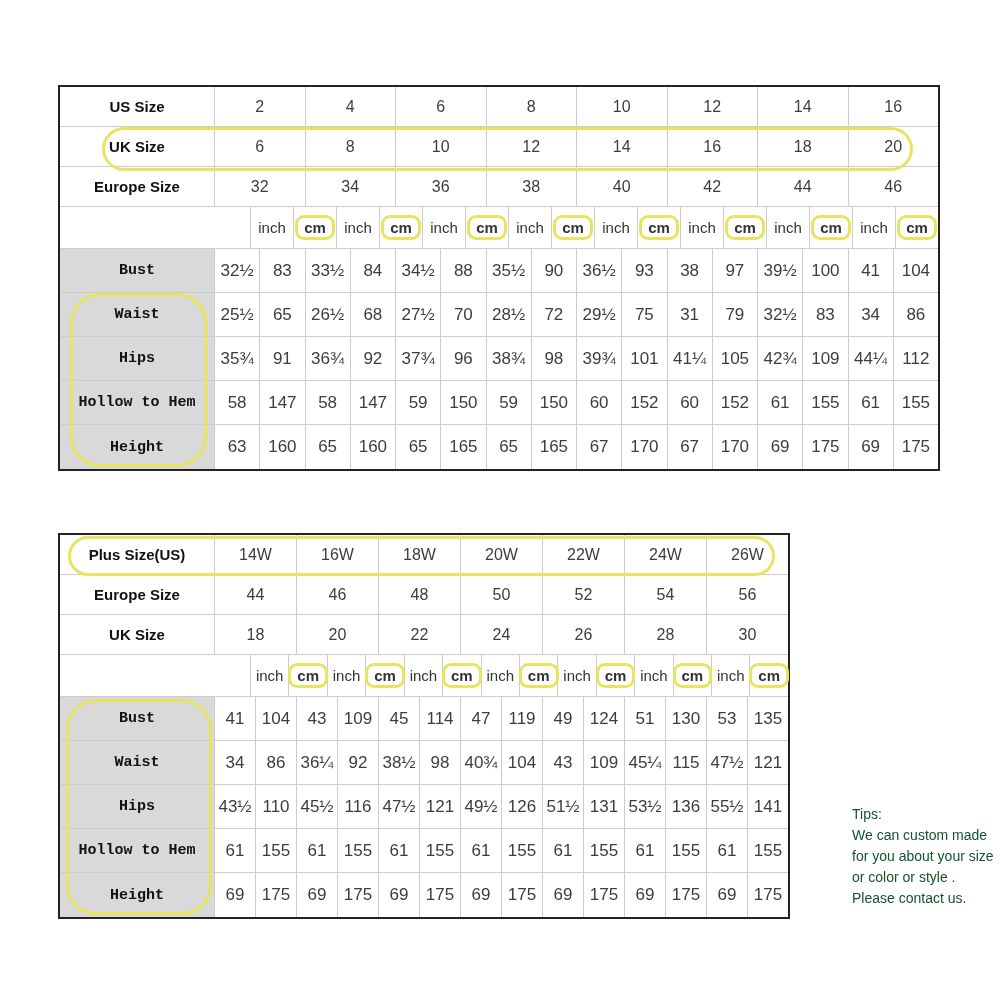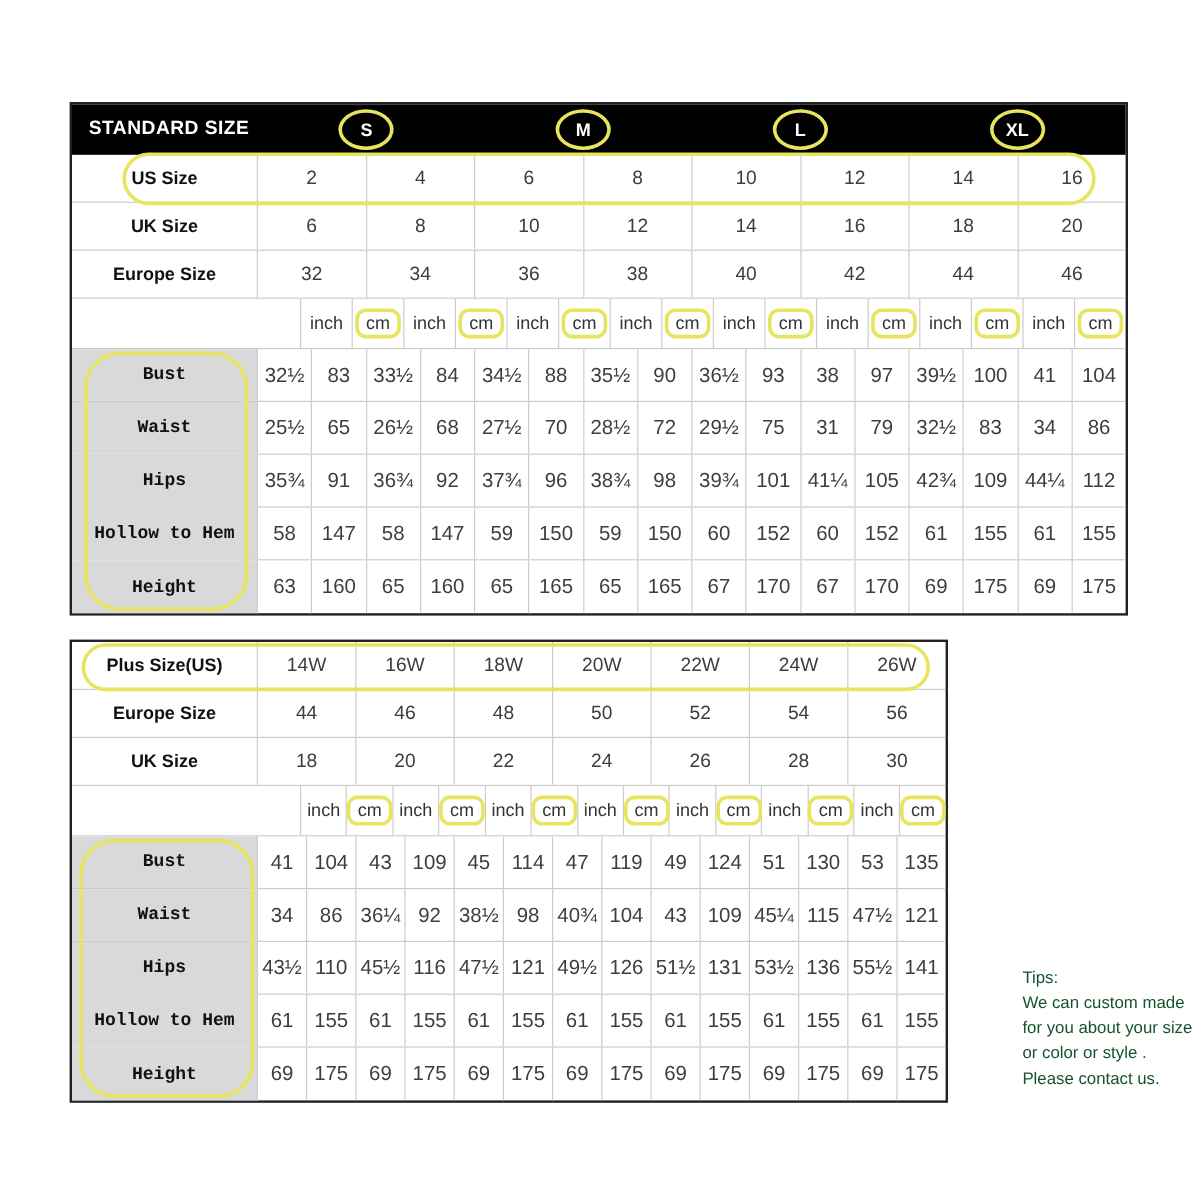--- a/index.html
+++ b/index.html
@@ -29,54 +29,37 @@
   .row-measure{height:44px;}
 
   .t-label{flex:0 0 155px;display:flex;align-items:center;justify-content:center;
     font-weight:bold;font-size:15px;color:#111;border-right:1px solid #ccc;}
   .t-label.gray{background:#d9d9d9;font-family:Liberation Mono, monospace;}
   .t-cell{flex:1;display:flex;align-items:center;justify-content:center;
     font-size:17px;color:#3d3d3d;border-right:1px solid #ccc;min-width:0;}
   .t-cell:last-child{border-right:none;}
   .t-cell.span2{flex:2;font-size:16px;}
   .t-cell.unit{font-size:15px;color:#333;}
-  .cm-box{border:3px solid var(--y);border-radius:9px;padding:1px 6px;}
+  .cm-box{border:3px solid var(--y);border-radius:9px;padding:1px 6px;font-weight:bold;}
 
   .overlay{position:absolute;border:3px solid var(--y);pointer-events:none;background:transparent;}
   #hl-us-row{left:42px;right:25px;top:40px;height:44px;border-radius:22px;}
   #hl-std-labels{left:10px;width:137px;top:206px;bottom:2px;border-radius:30px;}
   #hl-plus-row{left:8px;right:13px;top:1px;height:40px;border-radius:20px;}
   #hl-plus-labels{left:6px;width:146px;top:164px;bottom:2px;border-radius:30px;}
 
   .tips{position:absolute;left:852px;top:804px;color:#dc4e63;font-size:14px;line-height:21px;}
   .tips .line{white-space:nowrap;}
 </style>
 </head>
 <body>
 
 <div id="standard-table" class="size-table">
   <div id="hl-us-row" class="overlay"></div>
   <div id="hl-std-labels" class="overlay"></div>
-<div class="t-header">
-      <div class="t-title">STANDARD SIZE</div>
-      <div class="t-groups">
-        <div class="t-group">
-          <span class="size-circle">S</span>
-        </div>
-        <div class="t-group">
-          <span class="size-circle">M</span>
-        </div>
-        <div class="t-group">
-          <span class="size-circle">L</span>
-        </div>
-        <div class="t-group">
-          <span class="size-circle">XL</span>
-        </div>
-      </div>
-    </div>
     <div class="t-row row-info">
       <div class="t-label">US Size</div>
       <div class="t-cell span2">2</div>
       <div class="t-cell span2">4</div>
       <div class="t-cell span2">6</div>
       <div class="t-cell span2">8</div>
       <div class="t-cell span2">10</div>
       <div class="t-cell span2">12</div>
       <div class="t-cell span2">14</div>
       <div class="t-cell span2">16</div>

